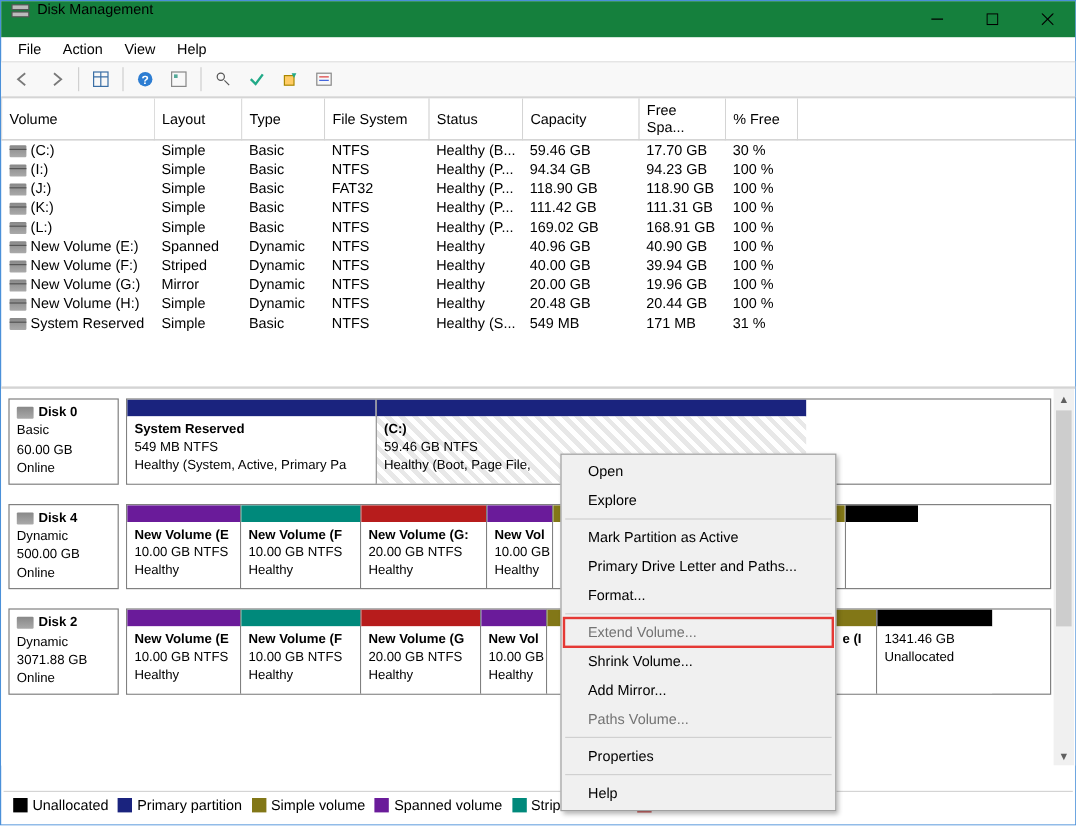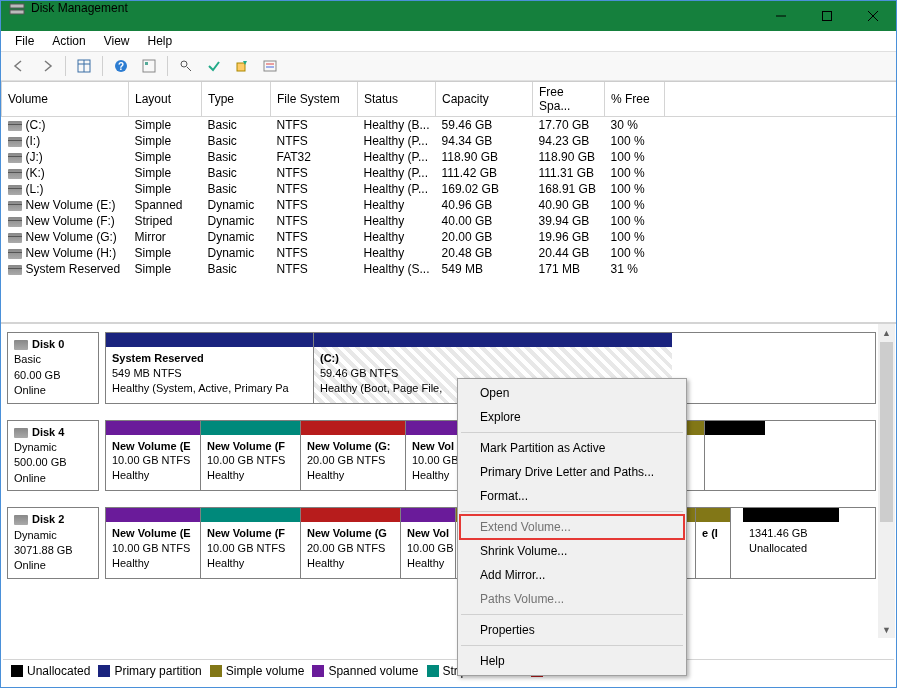--- a/index.html
+++ b/index.html
@@ -41,21 +41,21 @@
 .volhead { height: 14px; }
 .volbody { flex: 1; padding: 4px 6px; font-size: 11px; line-height: 1.35; background: #fff; overflow: hidden; white-space: nowrap; }
 .vol.selected .volbody { background: repeating-linear-gradient(45deg, #fff, #fff 4px, #e8e8e8 4px, #e8e8e8 8px); }
 .volbody b { font-weight: bold; }
 
 
 .legend { display: flex; align-items: center; padding: 4px 8px; gap: 8px; border-top: 1px solid #d4d4d4; font-size: 12px; background: #fff; position: absolute; bottom: 6px; left: 2px; right: 2px; height: 22px; }
 .legend .sw { width: 12px; height: 12px; display: inline-block; vertical-align: middle; margin-right: 4px; }
 
 
-.ctxmenu { position: absolute; left: 456px; top: 377px; width: 230px; background: #f0f0f0; border: 1px solid #a0a0a0; box-shadow: 2px 2px 4px rgba(0,0,0,0.3); padding: 2px; z-index: 100; font-size: 12px; }
+.ctxmenu { position: absolute; left: 466px; top: 377px; width: 230px; background: #f0f0f0; border: 1px solid #a0a0a0; box-shadow: 2px 2px 4px rgba(0,0,0,0.3); padding: 2px; z-index: 100; font-size: 12px; }
 .ctxmenu .mi { padding: 5px 20px; }
 .ctxmenu .mi.disabled { color: #737373; }
 .ctxmenu .msep { height: 1px; background: #d0d0d0; margin: 3px 1px; }
 .ctxmenu .mi.highlight { outline: 2px solid #e53935; outline-offset: -1px; }
 
 
 .sbar { position: absolute; right: 1px; top: 0; bottom: 0; width: 17px; background: #f0f0f0; }
 .sbar .thumb { position:absolute; left:2px; right:2px; top:18px; height:180px; background:#cdcdcd; }
 .sbar .arr { position:absolute; left:0; right:0; height:17px; display:flex; align-items:center; justify-content:center; color:#606060; font-size:9px;}
 .sbar .arr.up{top:0;} .sbar .arr.dn{bottom:0;}
@@ -343,21 +343,21 @@
               <div class="volbody"><b>New Vol</b><br>10.00 GB<br>Healthy</div>
             </div>
             <div class="vol" style="width: 240px;">
               <div class="volhead" style="background: rgb(130, 119, 23);"></div>
               <div class="volbody"></div>
             </div>
             <div class="vol" style="width: 35px;">
               <div class="volhead" style="background: rgb(130, 119, 23);"></div>
               <div class="volbody"><b>e  (I</b><br></div>
             </div>
-            <div class="vol" style="width: 96px; margin-left: 12px;">
+            <div class="vol" style="width: 96px;">
               <div class="volhead" style="background: rgb(0, 0, 0);"></div>
               <div class="volbody">1341.46 GB<br>Unallocated</div>
             </div>
           </div>
         </div>
       </div>
   <div class="sbar">
     <div class="arr up">▲</div>
     <div class="thumb"></div>
     <div class="arr dn">▼</div>

